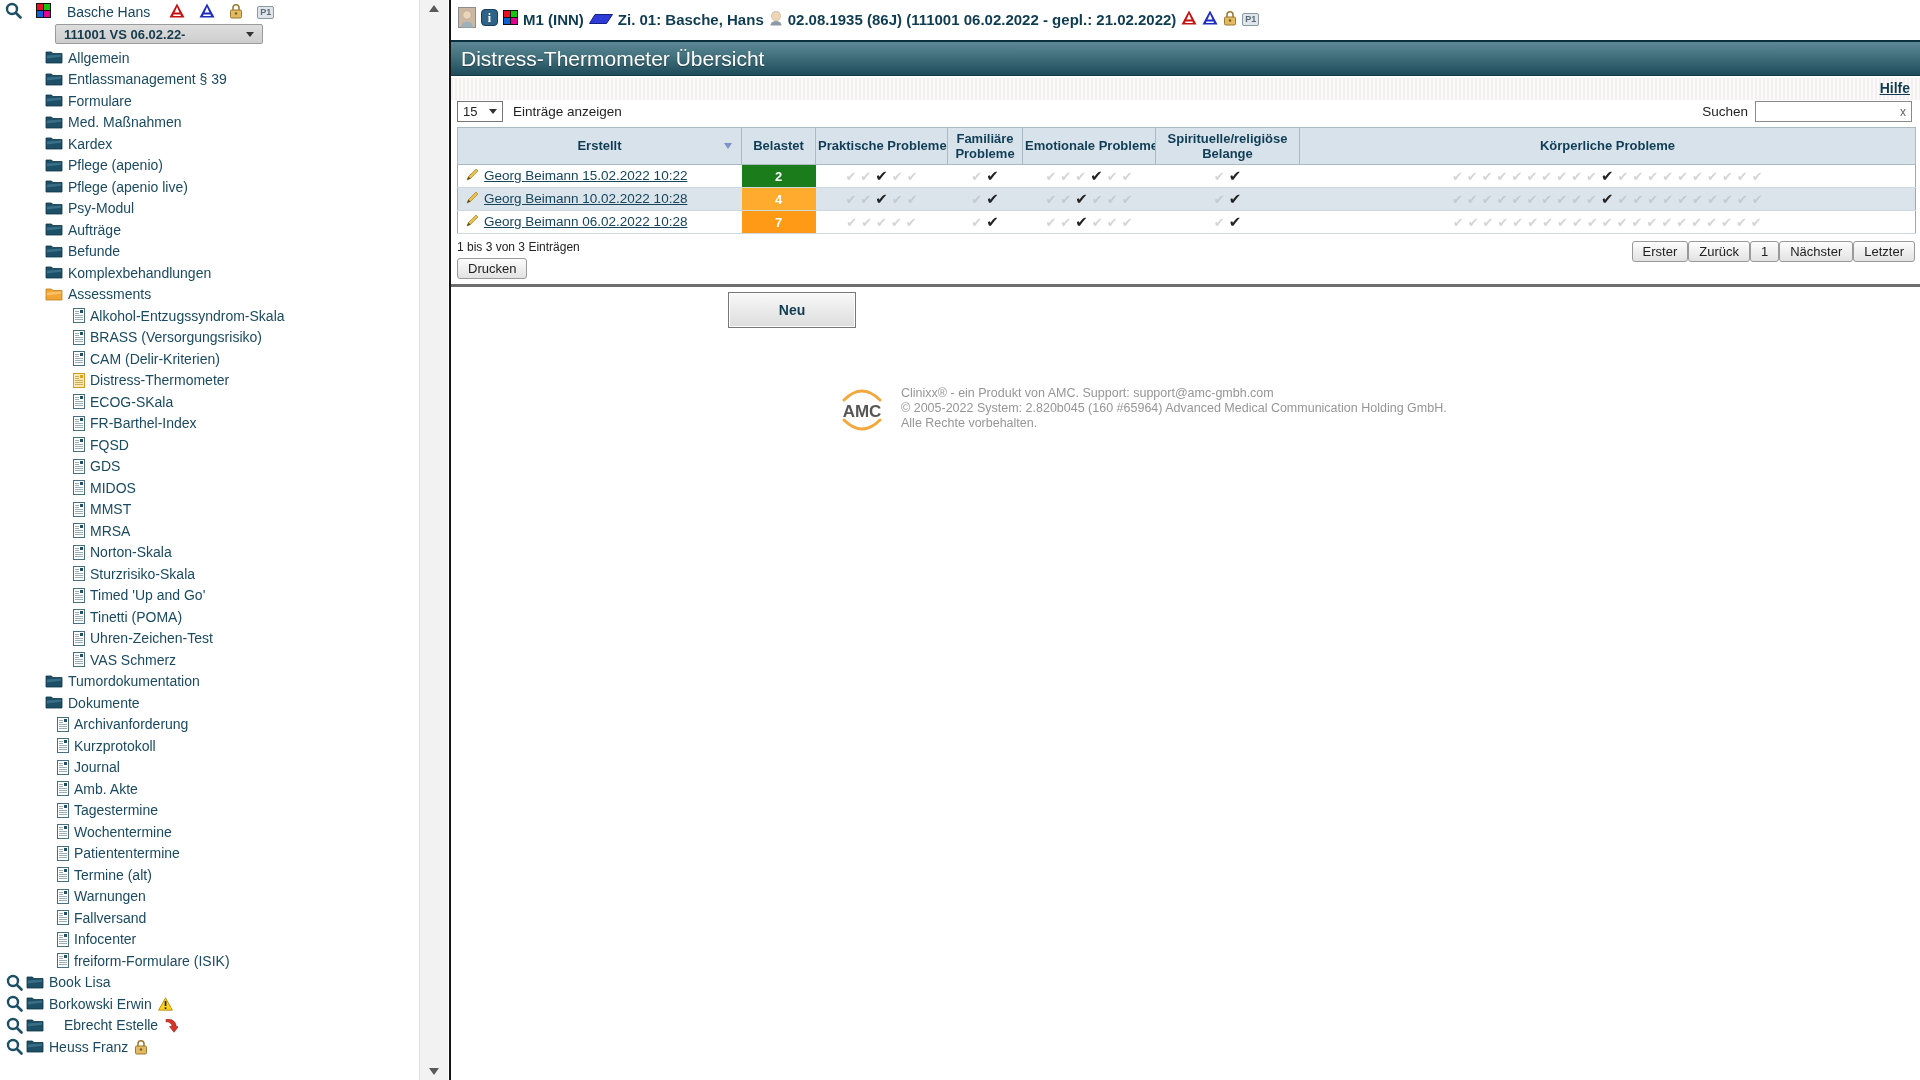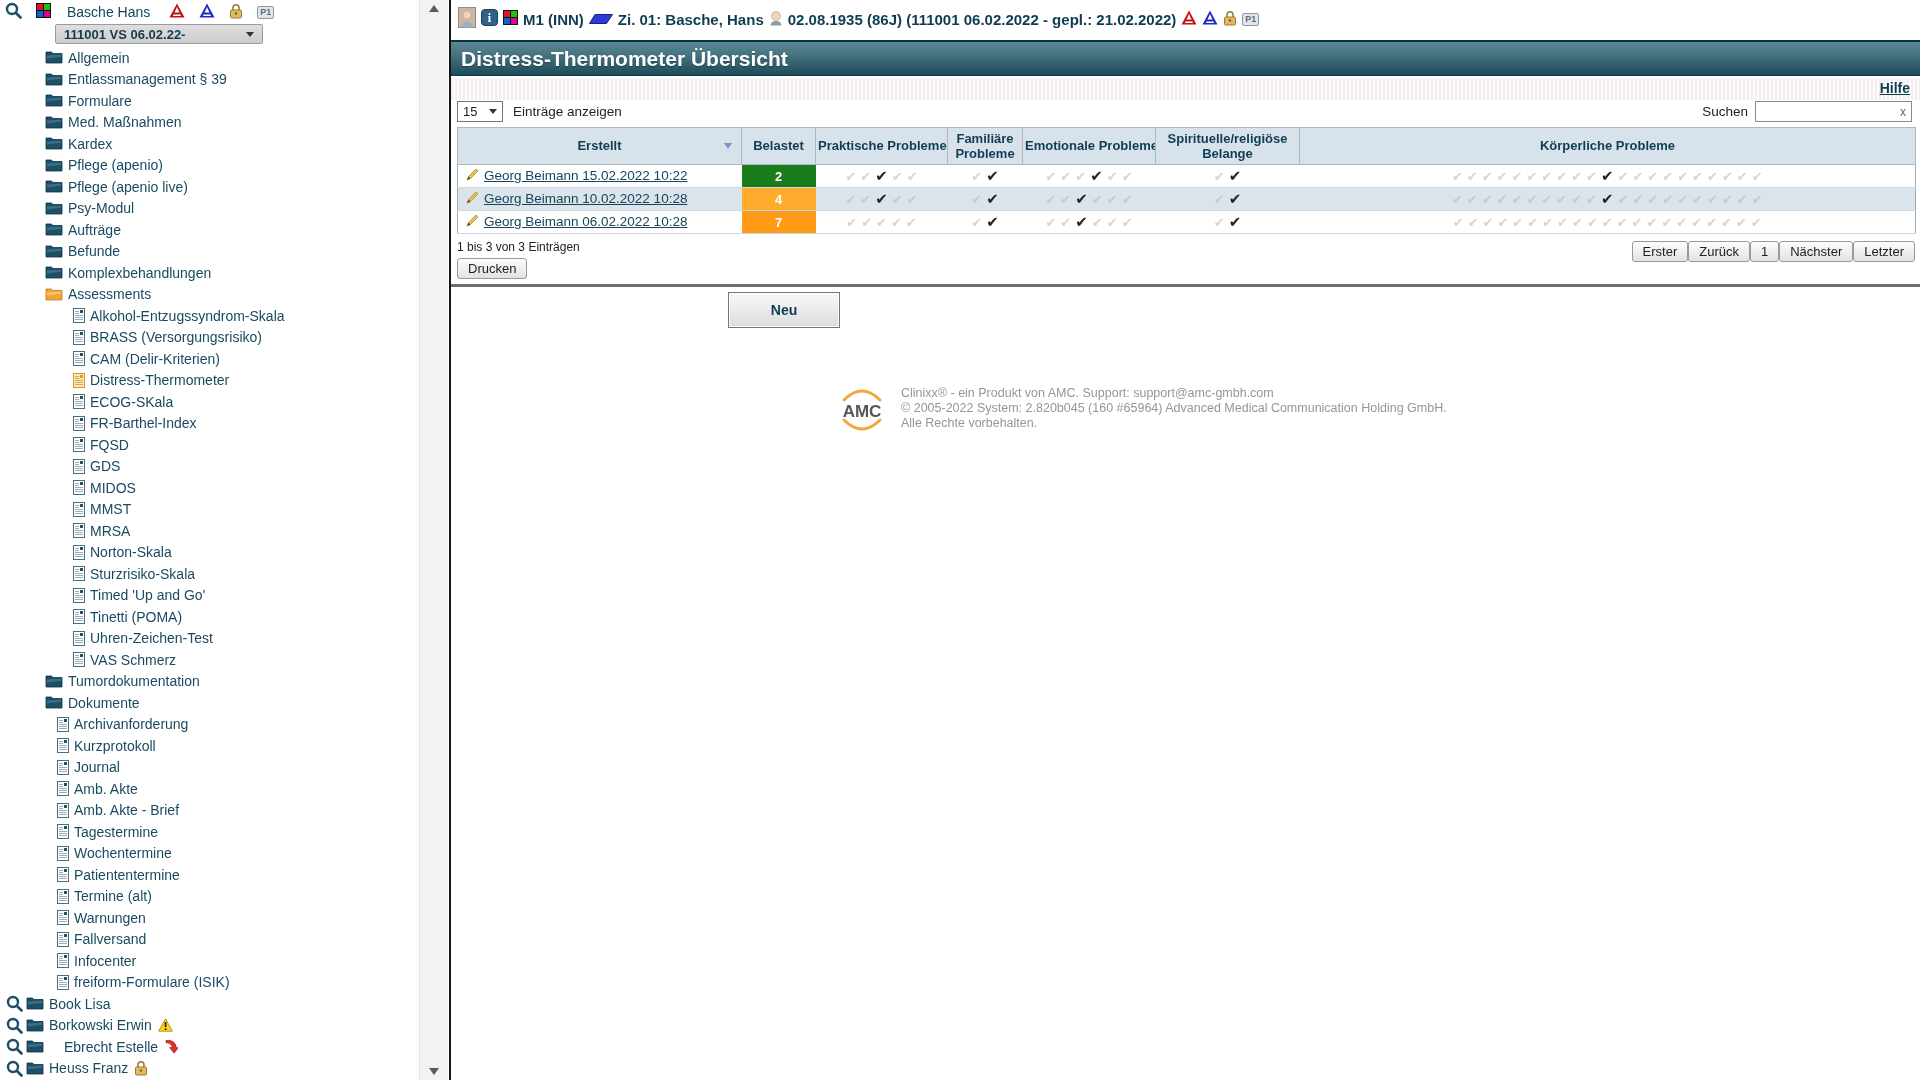--- a/index.html
+++ b/index.html
@@ -32,21 +32,21 @@
   border-left:5px solid transparent;border-right:5px solid transparent;border-top:7px solid #5a5a5a}
 .divider{position:absolute;left:449px;top:0;width:2px;height:1080px;background:#151515}
 
 
 .main{position:absolute;left:451px;top:0;width:1469px;height:1080px;background:#fff}
 .pbar{position:absolute;left:7px;top:7px;height:24px;display:flex;align-items:center;gap:5px;
       font-size:15px;font-weight:bold;color:#0e3c52;white-space:nowrap}
 .titlebar{position:absolute;left:0;top:40px;width:100%;height:36px;
   background:linear-gradient(#5d8795 0%,#44737f 40%,#1e4b5a 100%);
   border-top:2px solid #0b2f3d;border-bottom:1px solid #123a47;
-  color:#fff;font-size:21px;font-weight:bold;line-height:33px;padding-left:10px;
+  color:#fff;font-size:21px;font-weight:normal;line-height:33px;padding-left:10px;
   text-shadow:0 1px 1px rgba(0,0,0,.35)}
 .band{position:absolute;left:0;top:78px;width:100%;height:22px;
   background:repeating-linear-gradient(90deg,#f3efef 0 2px,#fcfafa 2px 4px)}
 .hilfe{position:absolute;right:10px;top:2px;font-size:14px;font-weight:bold;color:#0e3c52;
        text-decoration:underline;cursor:pointer}
 .controls{position:absolute;left:0;top:101px;width:100%;height:24px;font-size:13.5px;color:#222}
 .mini-select{position:absolute;left:6px;top:0;width:46px;height:21px;border:1px solid #777;
   background:#fff;display:flex;align-items:center;justify-content:space-between;padding:0 5px;
   font-size:13px;cursor:pointer}
 .entries-lbl{position:absolute;left:62px;top:3px}
@@ -76,21 +76,21 @@
 tr.alt .chk.on{color:#222}
 .sortarr{position:absolute;right:9px;top:15px;width:0;height:0;
   border-left:4.5px solid transparent;border-right:4.5px solid transparent;border-top:6px solid #8191c6}
 
 .info{position:absolute;left:6px;top:240px;font-size:12px;color:#222}
 .btn{font-family:inherit;font-size:13px;color:#222;background:linear-gradient(#fdfdfd,#e2e2e2);
   border:1px solid #999;border-radius:3px;padding:2px 10px;cursor:pointer}
 .drucken{position:absolute;left:6px;top:258px}
 .pager{position:absolute;right:5px;top:241px;display:flex;}
 .hr{position:absolute;left:0;top:284px;width:100%;height:3px;background:#6e6e6e}
-.neu{position:absolute;left:277px;top:292px;width:112px;height:36px;font-family:inherit;
+.neu{position:absolute;left:277px;top:292px;width:128px;height:36px;font-family:inherit;
   font-size:14px;font-weight:bold;color:#0e3c52;background:linear-gradient(#f8f8f8,#dddddd);
   border:1px solid #777;box-shadow:inset 0 0 0 1px #fdfdfd;cursor:pointer}
 .footer{position:absolute;left:386px;top:386px;display:flex;gap:14px;align-items:flex-start}
 .ftext{font-size:12.5px;color:#969696;line-height:15px}
 
 .p1-badge{display:inline-block;border:1px solid #8a9aa5;border-radius:2px;background:#dfe5ea;
   color:#5a6b77;font-size:9px;font-weight:bold;padding:1px 2px;line-height:1}
 .chev{width:0;height:0;border-left:4px solid transparent;border-right:4px solid transparent;
   border-top:5px solid #333}
 </style>
@@ -463,30 +463,20 @@
         </div>
         <div class="trow lvl1">
           <span class="ticon">
             <svg width="12" height="15" viewBox="0 0 12 15">
               <rect x="0.5" y="0.5" width="11" height="14" fill="#fff" stroke="#47707f"></rect>
               <rect x="7" y="2" width="3" height="3" fill="#244f63"></rect>
               <path d="M2 3.5 H6 M2 5.5 H6 M2 7.5 H10 M2 9.5 H10 M2 11.5 H10" stroke="#8fa3ad" stroke-width="0.9"></path>
             </svg>
           </span>
           <span class="tlabel">Amb. Akte</span>
-        </div>
-        <div class="trow lvl1">
-          <span class="ticon">
-            <svg width="12" height="15" viewBox="0 0 12 15">
-              <rect x="0.5" y="0.5" width="11" height="14" fill="#fff" stroke="#47707f"></rect>
-              <rect x="7" y="2" width="3" height="3" fill="#244f63"></rect>
-              <path d="M2 3.5 H6 M2 5.5 H6 M2 7.5 H10 M2 9.5 H10 M2 11.5 H10" stroke="#8fa3ad" stroke-width="0.9"></path>
-            </svg>
-          </span>
-          <span class="tlabel">Amb. Akte - Brief</span>
         </div>
         <div class="trow lvl1">
           <span class="ticon">
             <svg width="12" height="15" viewBox="0 0 12 15">
               <rect x="0.5" y="0.5" width="11" height="14" fill="#fff" stroke="#47707f"></rect>
               <rect x="7" y="2" width="3" height="3" fill="#244f63"></rect>
               <path d="M2 3.5 H6 M2 5.5 H6 M2 7.5 H10 M2 9.5 H10 M2 11.5 H10" stroke="#8fa3ad" stroke-width="0.9"></path>
             </svg>
           </span>
           <span class="tlabel">Tagestermine</span>

